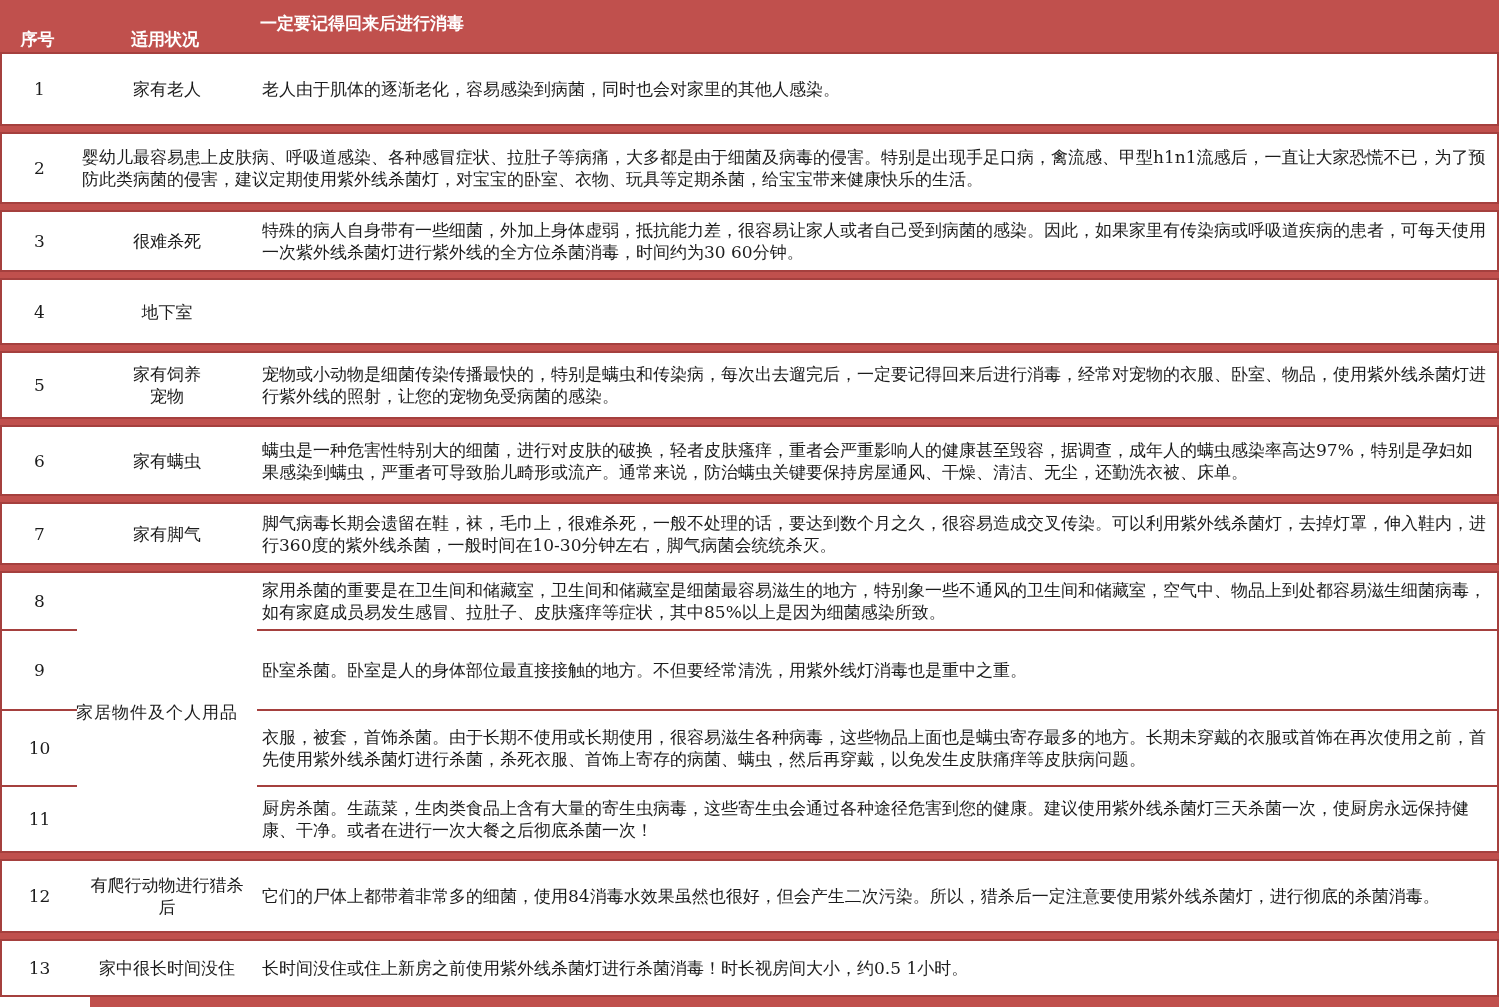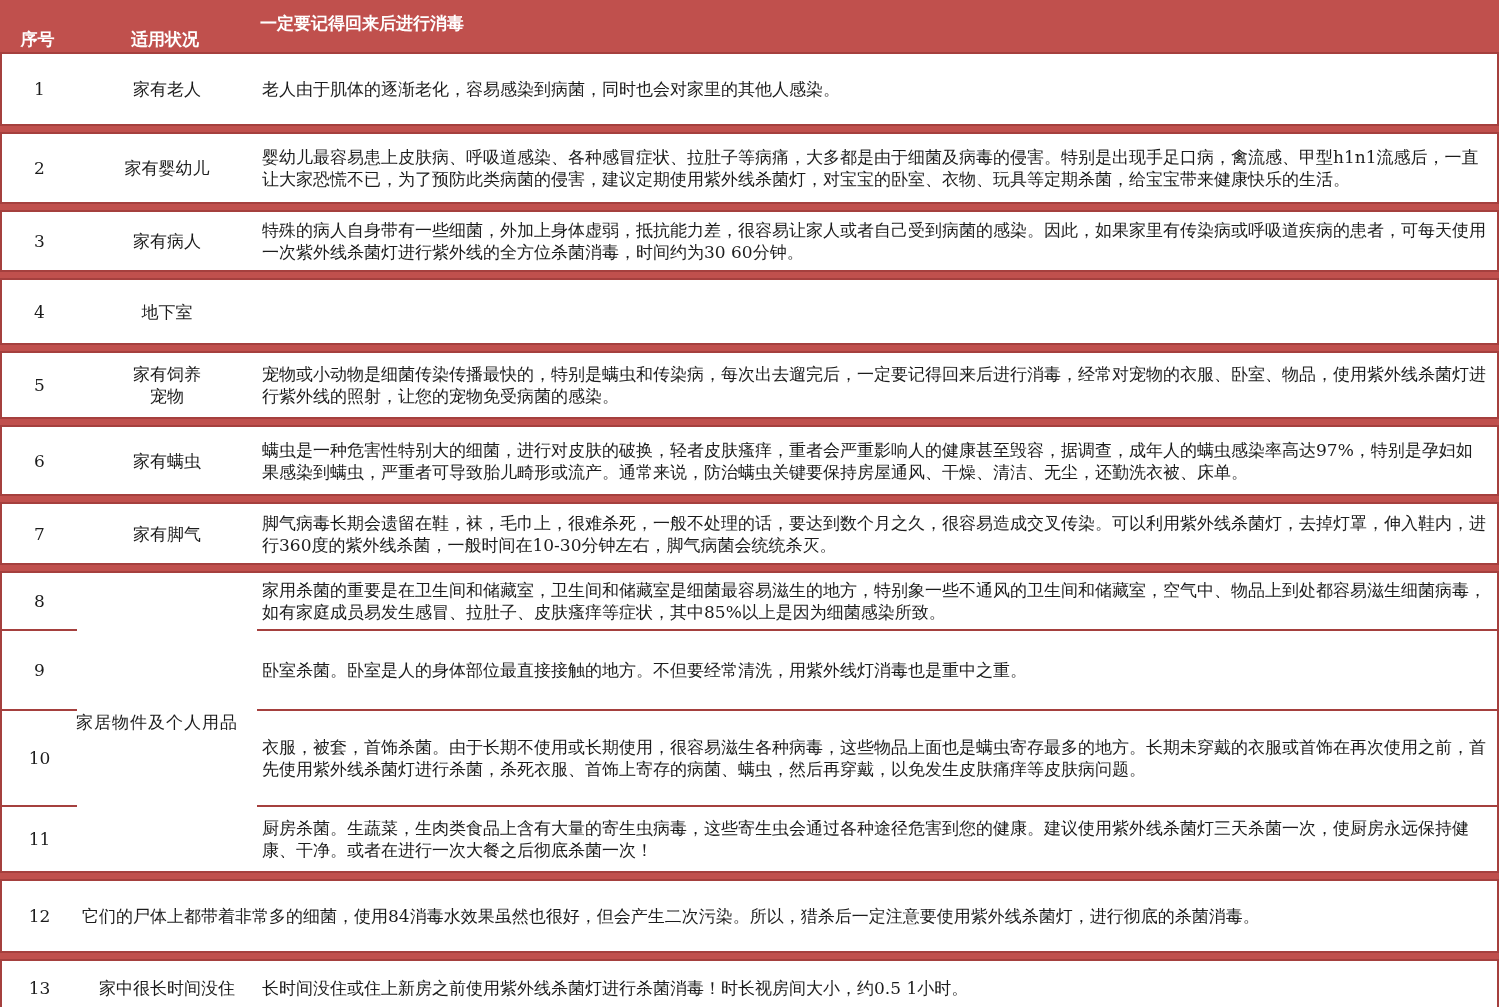--- a/index.html
+++ b/index.html
@@ -63,28 +63,27 @@
 
   <div class="row" style="height:74px">
     <div class="c1">1</div>
     <div class="c2">家有老人</div>
     <div class="c3">老人由于肌体的逐渐老化，容易感染到病菌，同时也会对家里的其他人感染。</div>
   </div>
   <div class="gap"></div>
 
   <div class="row" style="height:72px">
     <div class="c1">2</div>
-    <div class="c2">家有婴幼儿</div>
     <div class="c3">婴幼儿最容易患上皮肤病、呼吸道感染、各种感冒症状、拉肚子等病痛，大多都是由于细菌及病毒的侵害。特别是出现手足口病，禽流感、甲型h1n1流感后，一直让大家恐慌不已，为了预防此类病菌的侵害，建议定期使用紫外线杀菌灯，对宝宝的卧室、衣物、玩具等定期杀菌，给宝宝带来健康快乐的生活。</div>
   </div>
   <div class="gap"></div>
 
   <div class="row" style="height:62px">
     <div class="c1">3</div>
-    <div class="c2">家有病人</div>
+    <div class="c2">很难杀死</div>
     <div class="c3">特殊的病人自身带有一些细菌，外加上身体虚弱，抵抗能力差，很容易让家人或者自己受到病菌的感染。因此，如果家里有传染病或呼吸道疾病的患者，可每天使用一次紫外线杀菌灯进行紫外线的全方位杀菌消毒，时间约为30 60分钟。</div>
   </div>
   <div class="gap"></div>
 
   <div class="row" style="height:67px">
     <div class="c1">4</div>
     <div class="c2">地下室</div>
   </div>
   <div class="gap"></div>
 
@@ -114,36 +113,38 @@
     <div class="grow sep" style="height:58px">
       <div class="c1">8</div>
       <div class="c2"></div>
       <div class="c3">家用杀菌的重要是在卫生间和储藏室，卫生间和储藏室是细菌最容易滋生的地方，特别象一些不通风的卫生间和储藏室，空气中、物品上到处都容易滋生细菌病毒，如有家庭成员易发生感冒、拉肚子、皮肤瘙痒等症状，其中85%以上是因为细菌感染所致。</div>
     </div>
     <div class="grow sep" style="height:80px">
       <div class="c1">9</div>
       <div class="c2"></div>
       <div class="c3">卧室杀菌。卧室是人的身体部位最直接接触的地方。不但要经常清洗，用紫外线灯消毒也是重中之重。</div>
     </div>
-    <div class="grow sep" style="height:96px">
+    <div class="grow sep" style="height:76px">
       <div class="c1">10</div>
       <div class="c2"></div>
       <div class="c3">衣服，被套，首饰杀菌。由于长期不使用或长期使用，很容易滋生各种病毒，这些物品上面也是螨虫寄存最多的地方。长期未穿戴的衣服或首饰在再次使用之前，首先使用紫外线杀菌灯进行杀菌，杀死衣服、首饰上寄存的病菌、螨虫，然后再穿戴，以免发生皮肤痛痒等皮肤病问题。</div>
     </div>
     <div class="grow" style="height:64px">
       <div class="c1">11</div>
       <div class="c2"></div>
       <div class="c3">厨房杀菌。生蔬菜，生肉类食品上含有大量的寄生虫病毒，这些寄生虫会通过各种途径危害到您的健康。建议使用紫外线杀菌灯三天杀菌一次，使厨房永远保持健康、干净。或者在进行一次大餐之后彻底杀菌一次！</div>
     </div>
     <div class="group-label">家居物件及个人用品</div>
   </div>
   <div class="gap"></div>
 
   <div class="row" style="height:74px">
     <div class="c1">12</div>
+    <div class="c2">有爬行动物进行猎杀
+后</div>
     <div class="c3">它们的尸体上都带着非常多的细菌，使用84消毒水效果虽然也很好，但会产生二次污染。所以，猎杀后一定注意要使用紫外线杀菌灯，进行彻底的杀菌消毒。</div>
   </div>
   <div class="gap"></div>
 
   <div class="row" style="height:58px">
     <div class="c1">13</div>
     <div class="c2">家中很长时间没住</div>
     <div class="c3">长时间没住或住上新房之前使用紫外线杀菌灯进行杀菌消毒！时长视房间大小，约0.5 1小时。</div>
   </div>
 

